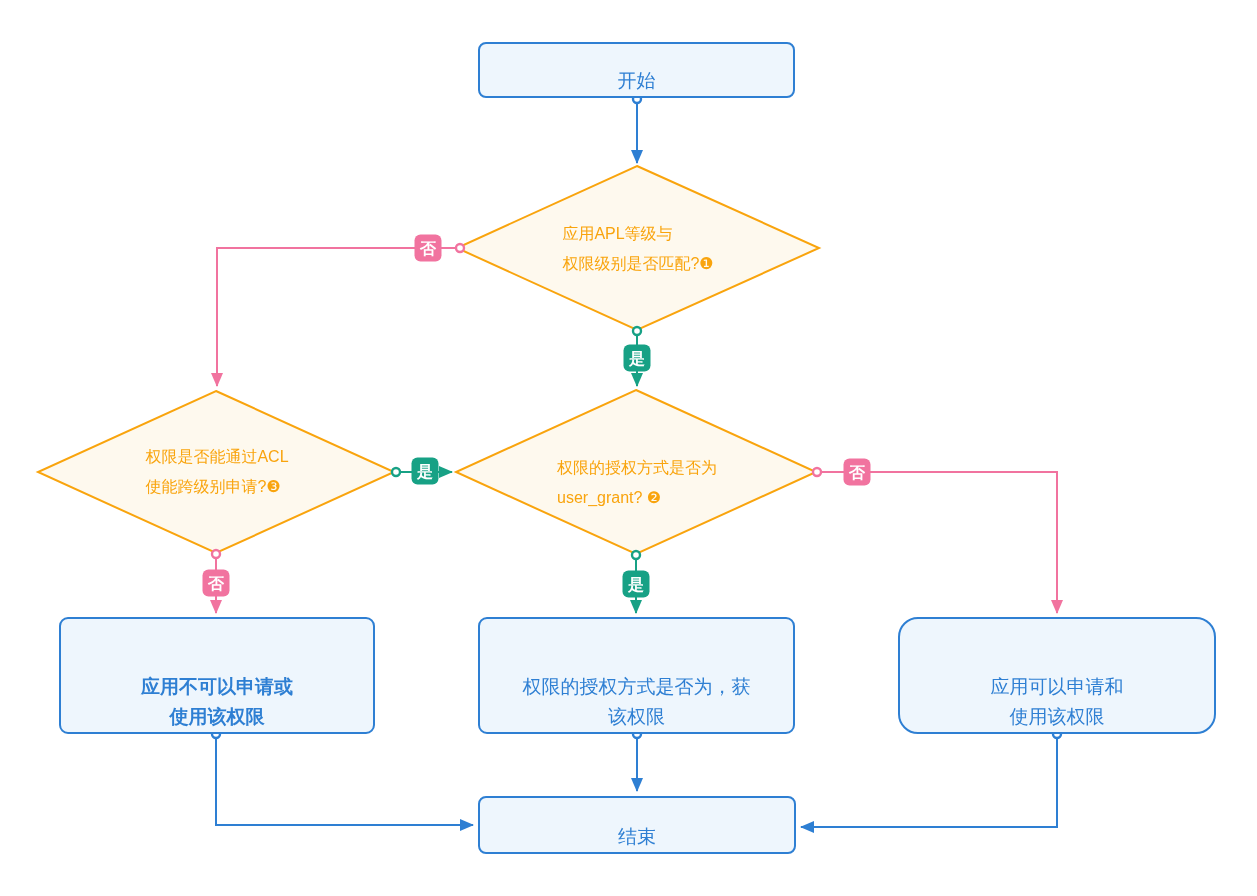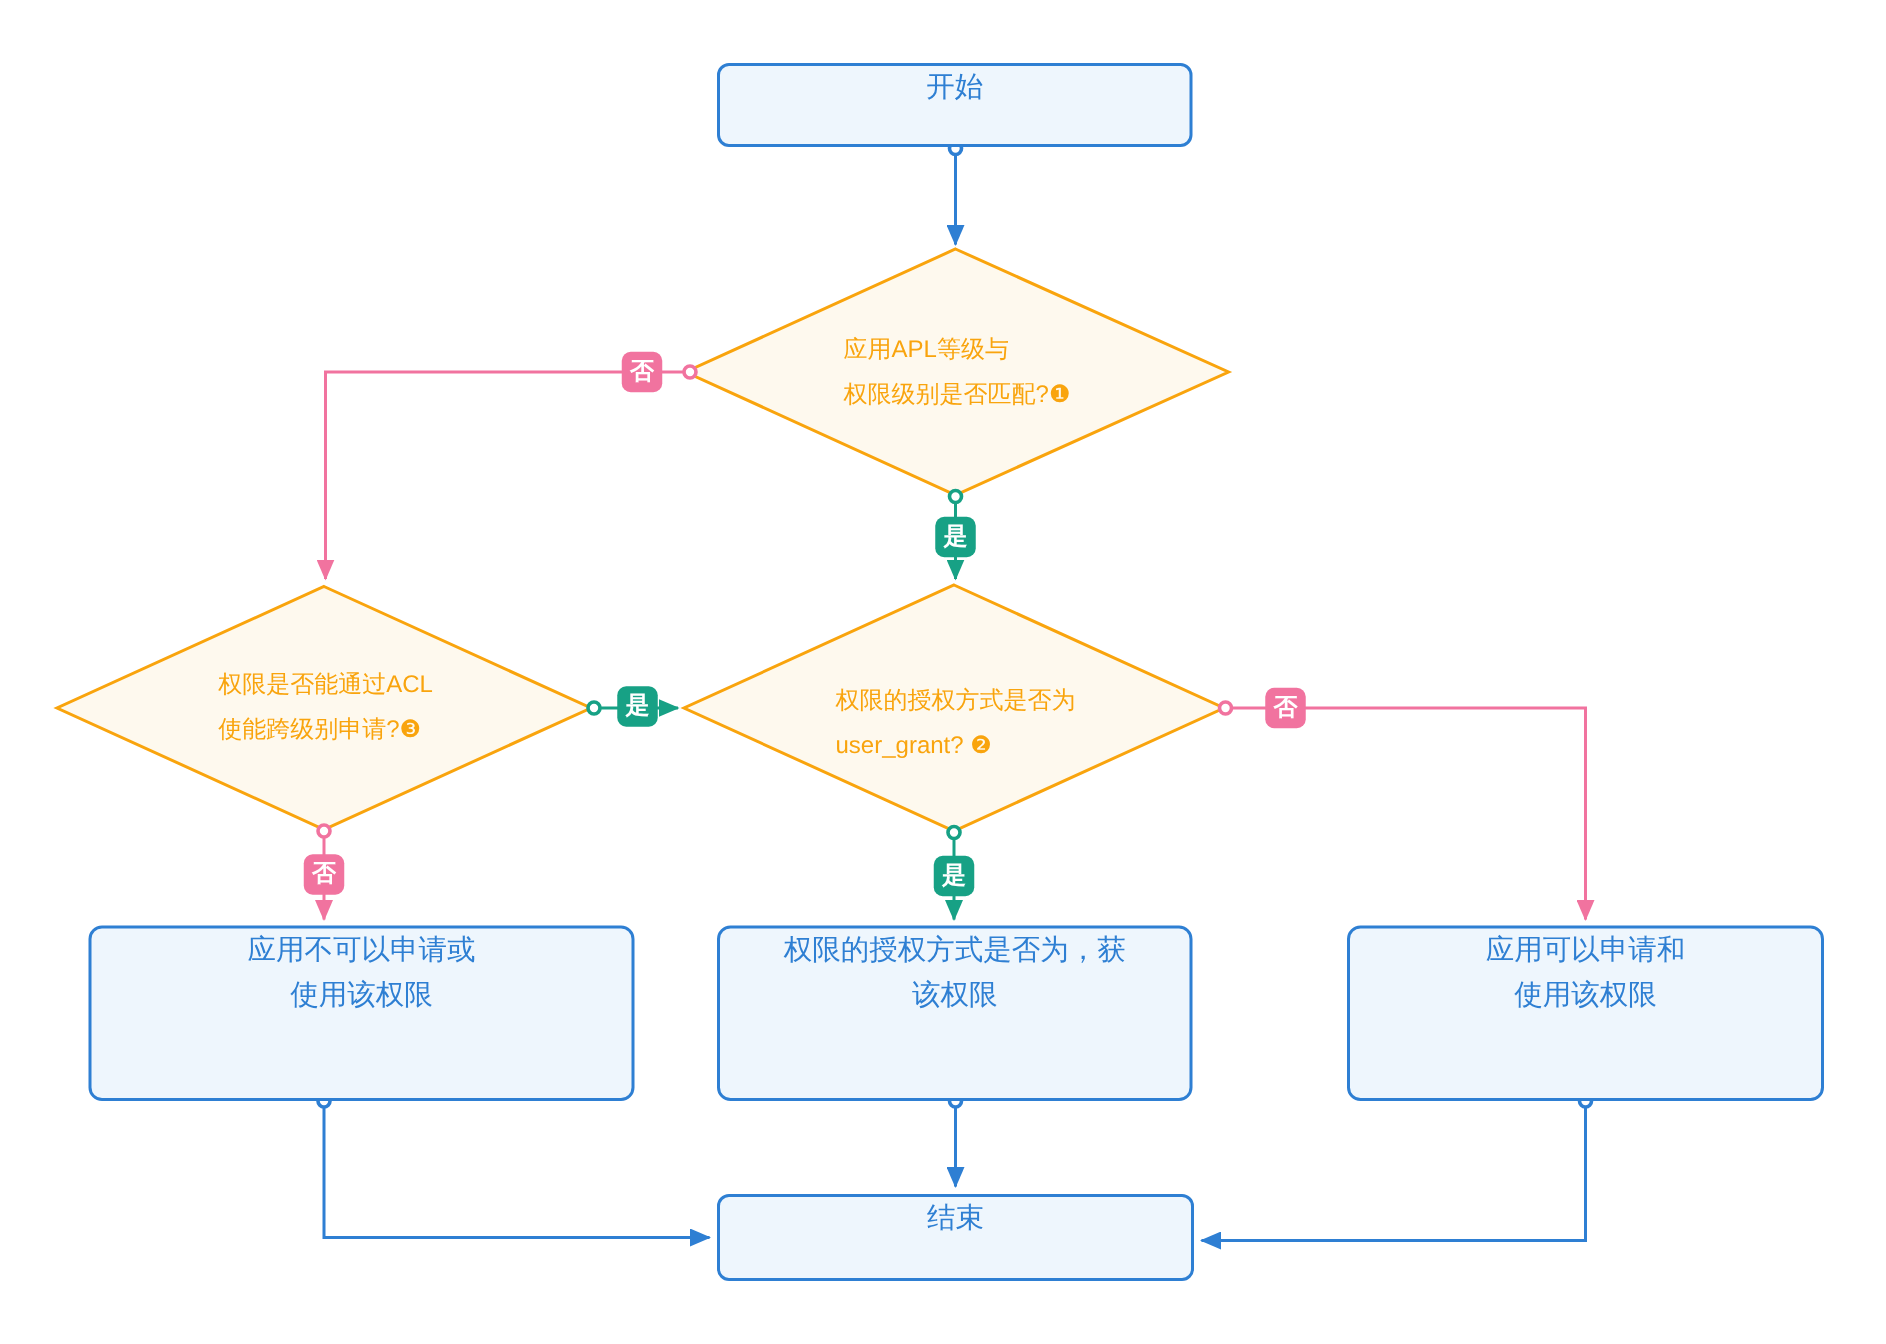--- a/index.html
+++ b/index.html
@@ -17,21 +17,21 @@
   .edge-teal{stroke:var(--teal);}
   .dot{fill:#ffffff;stroke-width:2.4;}
   .dot-blue{stroke:var(--blue);}
   .dot-pink{stroke:var(--pink);}
   .dot-teal{stroke:var(--teal);}
   .mk-blue{fill:var(--blue);}
   .mk-pink{fill:var(--pink);}
   .mk-teal{fill:var(--teal);}
   .box{position:absolute;box-sizing:border-box;border:2px solid var(--blue);
        background:var(--blue-fill);border-radius:9px;display:flex;flex-direction:column;
-       align-items:center;justify-content:flex-start;color:var(--blue);
+       align-items:center;justify-content:flex-end;color:var(--blue);
        font-size:19px;line-height:30px;text-align:center;}
   .terminal{border-radius:8px;}
   .node-label{position:absolute;transform:translate(-50%,-50%);
        color:var(--orange);font-size:16px;line-height:30px;white-space:nowrap;}
   .badge{position:absolute;transform:translate(-50%,-50%);width:27px;height:27px;
        border-radius:6px;display:flex;align-items:center;justify-content:center;
        color:#ffffff;font-size:16px;font-weight:600;line-height:1;}
   .badge-yes{background:var(--teal);}
   .badge-no{background:var(--pink);}
 </style>
@@ -109,29 +109,29 @@
   <div class="badge badge-no" style="left:857px;top:472px;">
       <span>否</span>
     </div>
   <div class="badge badge-yes" style="left:636px;top:584px;">
       <span>是</span>
     </div>
   <div class="badge badge-no" style="left:216px;top:583px;">
       <span>否</span>
     </div>
 
-  <div class="box" style="left:59px;top:617px;width:364px;height:117px;">
+  <div class="box" style="left:59px;top:617px;width:316px;height:117px;font-weight:bold;">
     <div>应用不可以申请或</div>
     <div>使用该权限</div>
   </div>
   <div class="box" style="left:478px;top:617px;width:317px;height:117px;">
     <div>权限的授权方式是否为，获</div>
     <div>该权限</div>
   </div>
-  <div class="box" style="left:898px;top:617px;width:318px;height:117px;">
+  <div class="box" style="left:898px;top:617px;width:318px;height:117px;border-radius:20px;">
     <div>应用可以申请和</div>
     <div>使用该权限</div>
   </div>
 
   <div class="box terminal" style="left:478px;top:796px;width:318px;height:58px;">
     <div>结束</div>
   </div>
 
 </div>
 

